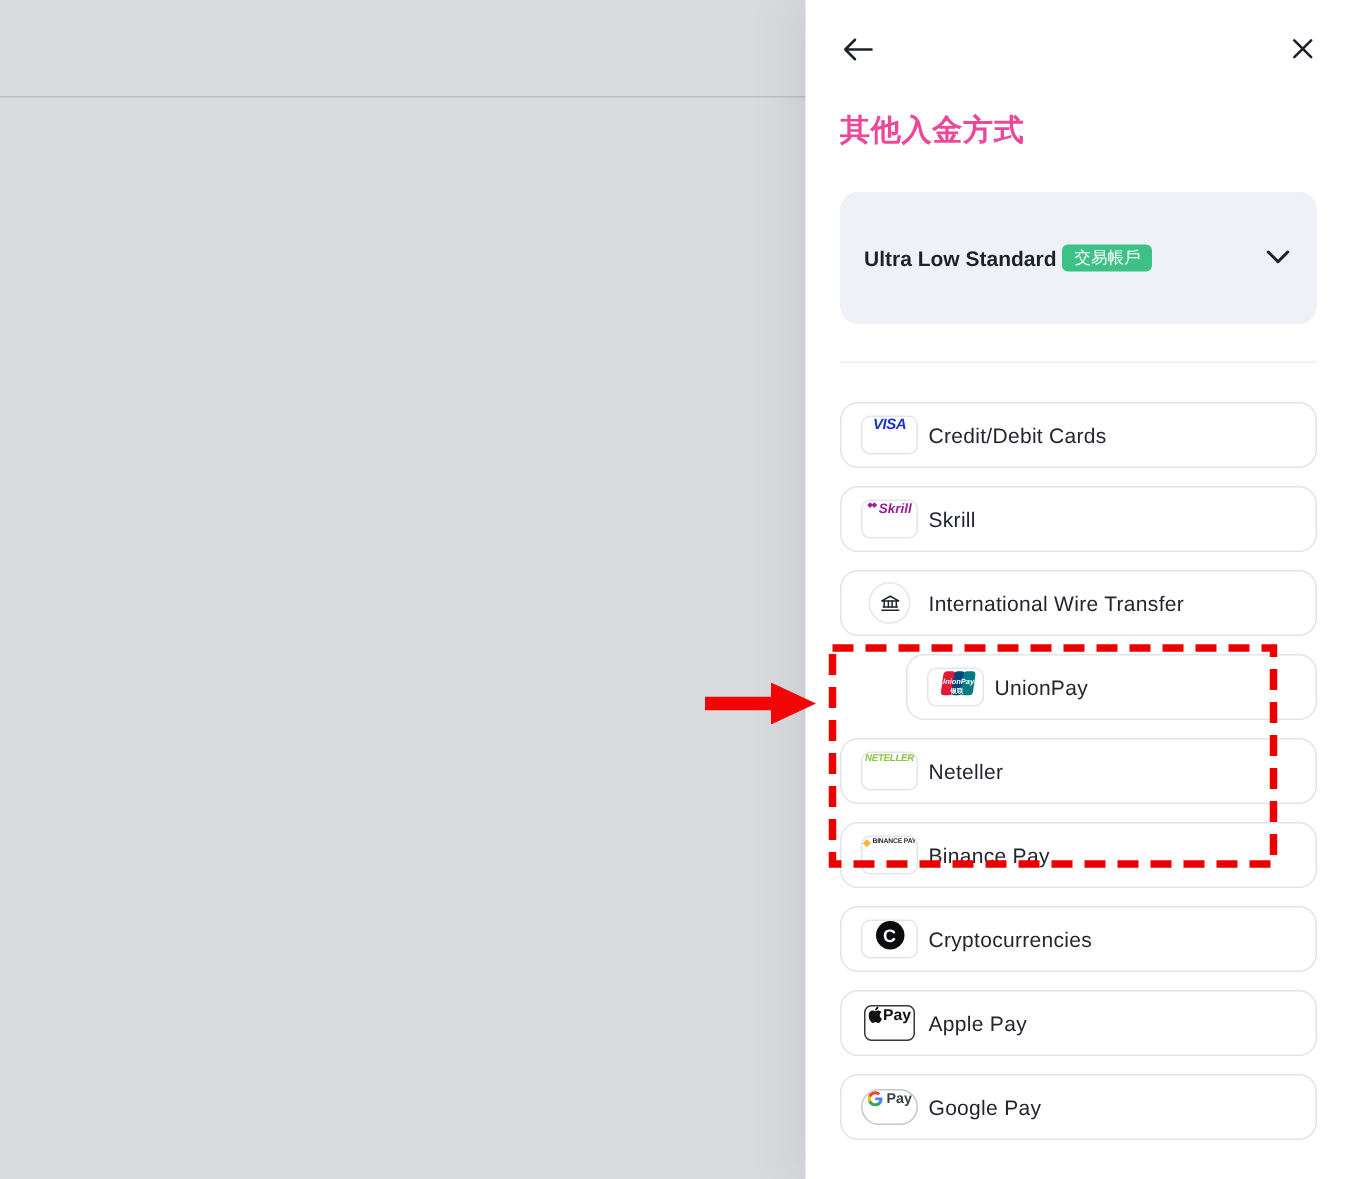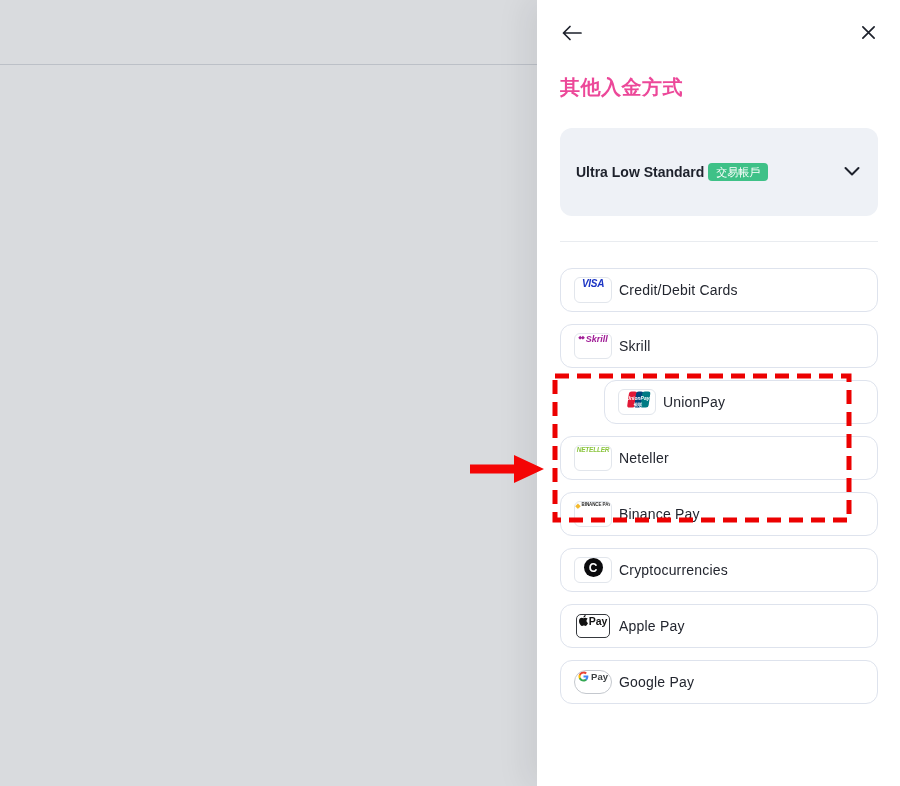--- a/index.html
+++ b/index.html
@@ -121,20 +121,32 @@
     </button>
       <button class="method-row">
       <span class="m-icon">
           <span class="icon-box">
             <b class="skrill-marks">◆◆</b>
             <i class="skrill-text">Skrill</i>
           </span>
         </span>
       <span class="m-label">Skrill</span>
     </button>
+      <button class="method-row">
+      <span class="m-icon">
+          <span class="icon-circle">
+            <svg width="15" height="15" viewBox="0 0 24 24" fill="none" stroke="#20242E" stroke-width="1.6" stroke-linecap="round" stroke-linejoin="round">
+              <path d="M3 9l9-5 9 5z"></path>
+              <path d="M5.5 9v6.5M10 9v6.5M14 9v6.5M18.5 9v6.5"></path>
+              <path d="M4.5 15.5h15M3 19h18"></path>
+            </svg>
+          </span>
+        </span>
+      <span class="m-label">International Wire Transfer</span>
+    </button>
       <div class="method-wrap">
          <svg class="dash-overlay">
           <rect></rect>
         </svg>
          <button class="method-row">
       <span class="m-icon">
             <span class="icon-box">
               <svg width="29" height="19" viewBox="0 0 60 40">
       <g transform="translate(2,0) skewX(-8)">
         <rect x="11" y="3" width="17" height="34" rx="5" fill="#E21836"></rect>

